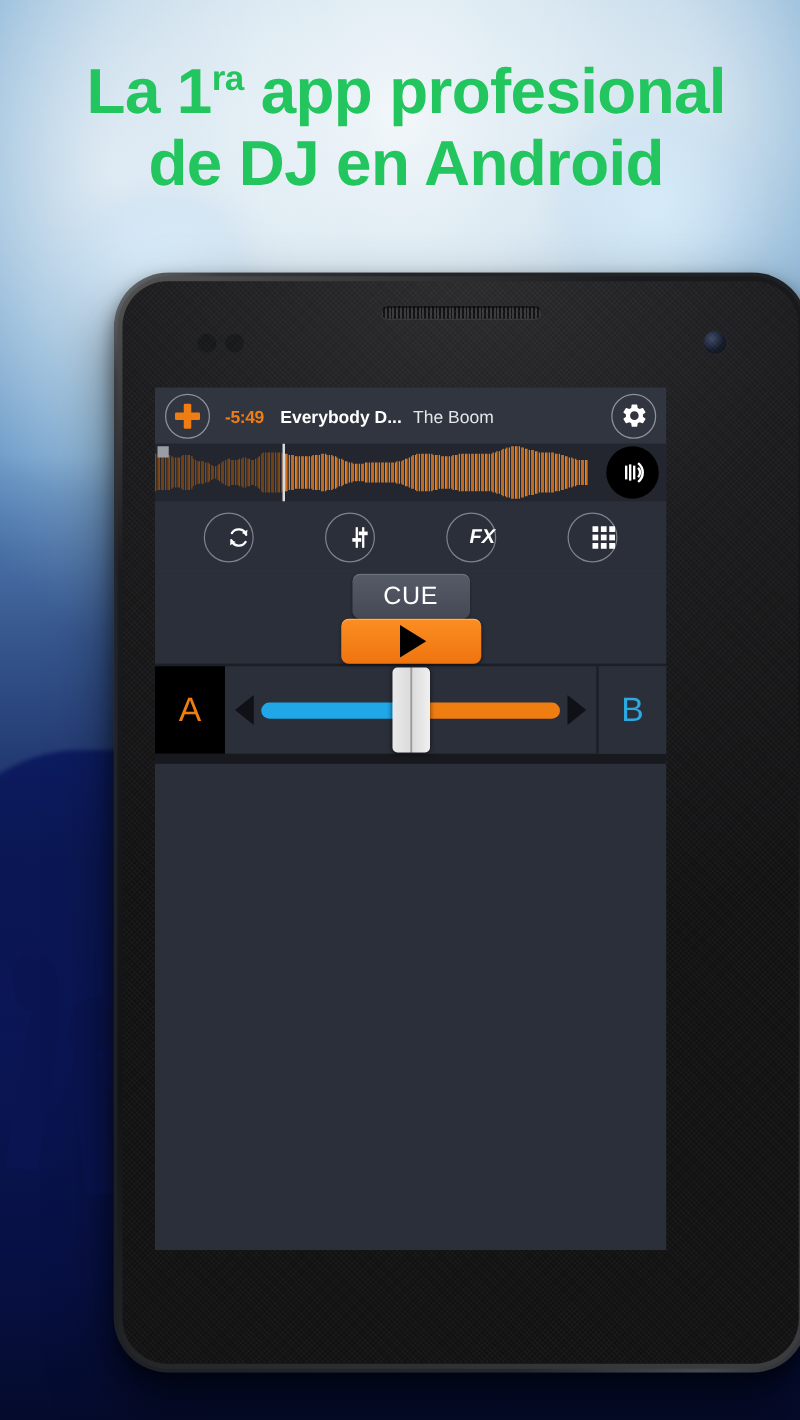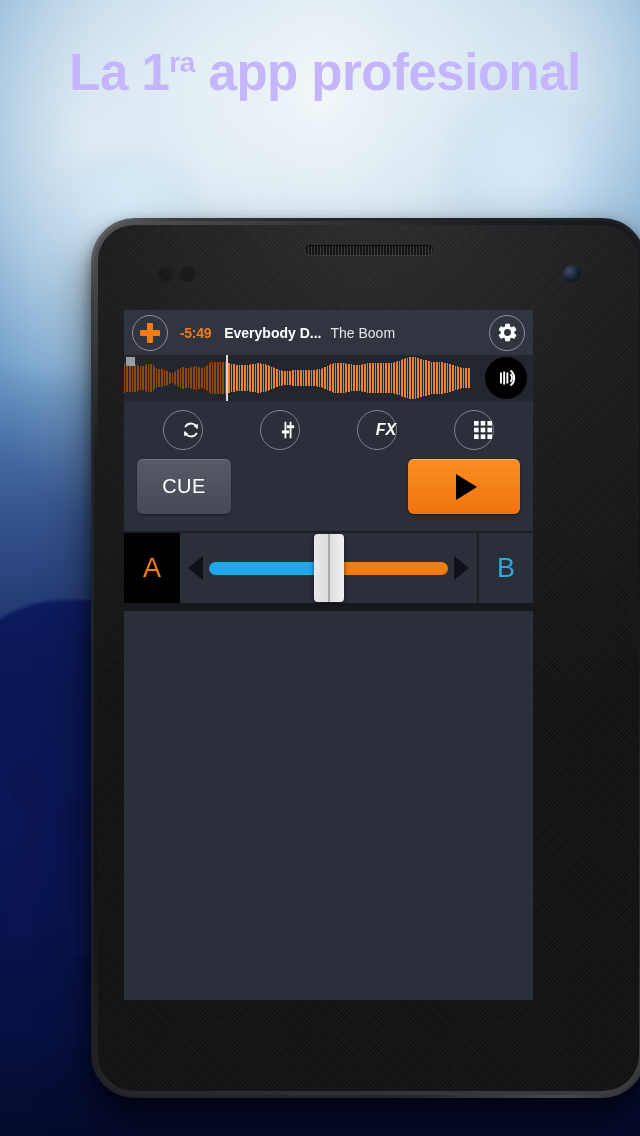--- a/index.html
+++ b/index.html
@@ -64,21 +64,21 @@
   .glow-spot {
     position:absolute; border-radius:50%;
     background:radial-gradient(circle, rgba(215,236,250,.85), rgba(190,220,245,.25) 55%, rgba(190,220,245,0) 72%);
     filter:blur(6px);
   }
 
   
   #headline {
     position:absolute; top:44px; left:10px; right:0;
     text-align:center;
-    color:#c4b5fd;
+    color:#22c55e;
     font-weight:bold;
     font-size:51px;
     line-height:1.13;
     letter-spacing:-0.5px;
     z-index:5;
     text-shadow:0 1px 0 rgba(255,255,255,.28);
   }
   #headline sup { font-size:.55em; vertical-align:super; line-height:0; }
 
   
@@ -268,22 +268,22 @@
   
   .keyrow {
     position:absolute; left:0; bottom:0; height:52px;
     display:flex; align-items:center; padding-left:10px; z-index:7;
   }
   .key-btn { width:38px; height:38px; border:1.4px solid #8d919b; background:rgba(43,47,58,.55); }
   .key-text { color:#f07d12; font-size:17px; font-weight:500; margin-left:8px; letter-spacing:-.2px; }
 
   
   .transport {
-    height:72px; background:#2b2f3a; display:flex; align-items:flex-start;
-    justify-content:space-between; padding:0 13px;
+    height:72px; background:#2b2f3a; display:flex; align-items:center;
+    justify-content:space-between; padding:0 13px;flex-direction:column;
   }
   .btn-cue, .btn-sync {
     background:linear-gradient(to bottom,#565b67,#444955);
     border-radius:6px; color:#fff; display:flex; flex-direction:column;
     align-items:center; justify-content:center;
     box-shadow:inset 0 1px 0 rgba(255,255,255,.14), 0 1px 2px rgba(0,0,0,.45);
   }
   .btn-cue { width:94px; height:55px; font-size:20px; letter-spacing:.5px; }
   .btn-sync { width:94px; height:55px; }
   .sync-top { font-size:17px; line-height:1.15; }
@@ -353,20 +353,21 @@
   <div class="arm" style="left:62px;bottom:180px;width:24px;height:130px;transform:rotate(-7deg);"></div>
   <div class="hand" style="left:56px;bottom:296px;width:34px;height:42px;transform:rotate(8deg);"></div>
   <div class="arm" style="right:30px;bottom:170px;width:26px;height:140px;transform:rotate(-10deg);"></div>
   <div class="hand" style="right:24px;bottom:296px;width:36px;height:44px;transform:rotate(13deg);"></div>
 </div>
 
 <div id="headline">
   <div>
     <span>La 1</span><sup>ra</sup><span> app profesional</span>
   </div>
+  <div>de DJ en Android</div>
 </div>
 
 <div id="phone">
   <div class="phone-shell"></div>
   <div class="phone-rim"></div>
   <div class="phone-face">
     <div class="earpiece"></div>
     <div class="sensor s1"></div>
     <div class="sensor s2"></div>
     <div class="front-cam"></div>

